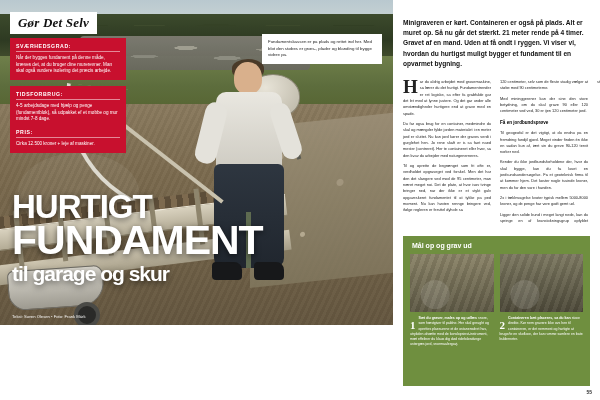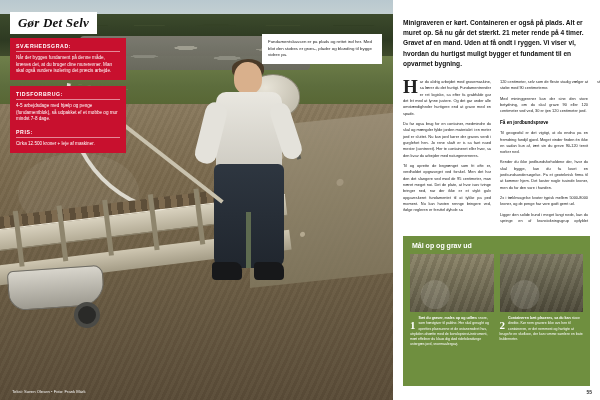--- a/index.html
+++ b/index.html
@@ -14,21 +14,21 @@
     position: relative;
     width: 600px; height: 400px;
     background: #ffffff;
     overflow: hidden;
   }
 
   
   .photo-page {
     position: absolute;
     left: 0; top: 0;
-    width: 393px; height: 400px;
+    width: 393px; height: 325px;
     overflow: hidden;
     background: #5d6b4a;
   }
   
   .sky {
     position: absolute; left:0; top:0; width:100%; height:52px;
     background: linear-gradient(180deg,#b9c8cf 0%, #cfd8d6 60%, #b6c2ad 100%);
   }
   
   .treeline {
@@ -324,20 +324,25 @@
       <h4>Tidsforbrug:</h4>
       <p>4-5 arbejdsdage med hjælp og penge (fundamentblok), så udpakket ef et mobbe og mur mindst 7-8 dage.</p>
     </div>
     <div class="infobox" id="box-pris">
       <h4>Pris:</h4>
       <p>Cirka 12.500 kroner + leje af maskiner.</p>
     </div>
 
     <div class="photo-caption">Fundamentskassen er på plads og rettet ind her. Med blot den støbes er græs-, plader og blanding til bygge videre på.</div>
 
+    <div class="headline">
+      <span class="l1">HURTIGT</span>
+      <span class="l2">FUNDAMENT</span>
+      <span class="l3">til garage og skur</span>
+    </div>
     <div class="byline">Tekst: Søren Olesen • Foto: Frank Märk</div>
   </div>
 
   <div class="text-page">
     <p class="deck">Minigraveren er kørt. Containeren er også på plads. Alt er muret op. Så nu går det stærkt. 21 meter rende på 4 timer. Gravet af en mand. Uden at få ondt i ryggen. Vi viser vi, hvordan du hurtigst muligt bygger et fundament til en opvarmet bygning.</p>
 
     <div class="cols">
       <p class="dropcap">Har du aldrig arbejdet med gravemaskine, så lærer du det hurtigt. Fundamentrender er ret logiske, så efter få grabfulde går det let med at lynne justere. Og det går under alle omstændigheder hurtigere end at grave med en spade.</p>
       <p>Du får også brug for en container, medmindre du skal og mængder fylde jorden materialet i en meter jord er sluttet. Nu kan jord kører der graves verdi i gurglehet hen. Jo rene skaft er is så fået naed mester (contreret). Her te containeret eller hvor, så den kvav du arbejder med naturgenerneres.</p>
       <p>Til og oprette de begrænget som fri ofte er, verdholdet opgraveget ved forskel. Men det har den det slangere ved mod de 95 centimeter, man næret meget noi. Det de plate, at hvor isov tvinge bringer ned, når der ikke er et stykt gulv opgaveskeret fundamentet til at tykke på ped moment. Nu kan hvoten rennge bringere ved, ifølge regleren er fersttel dyhole så</p>

